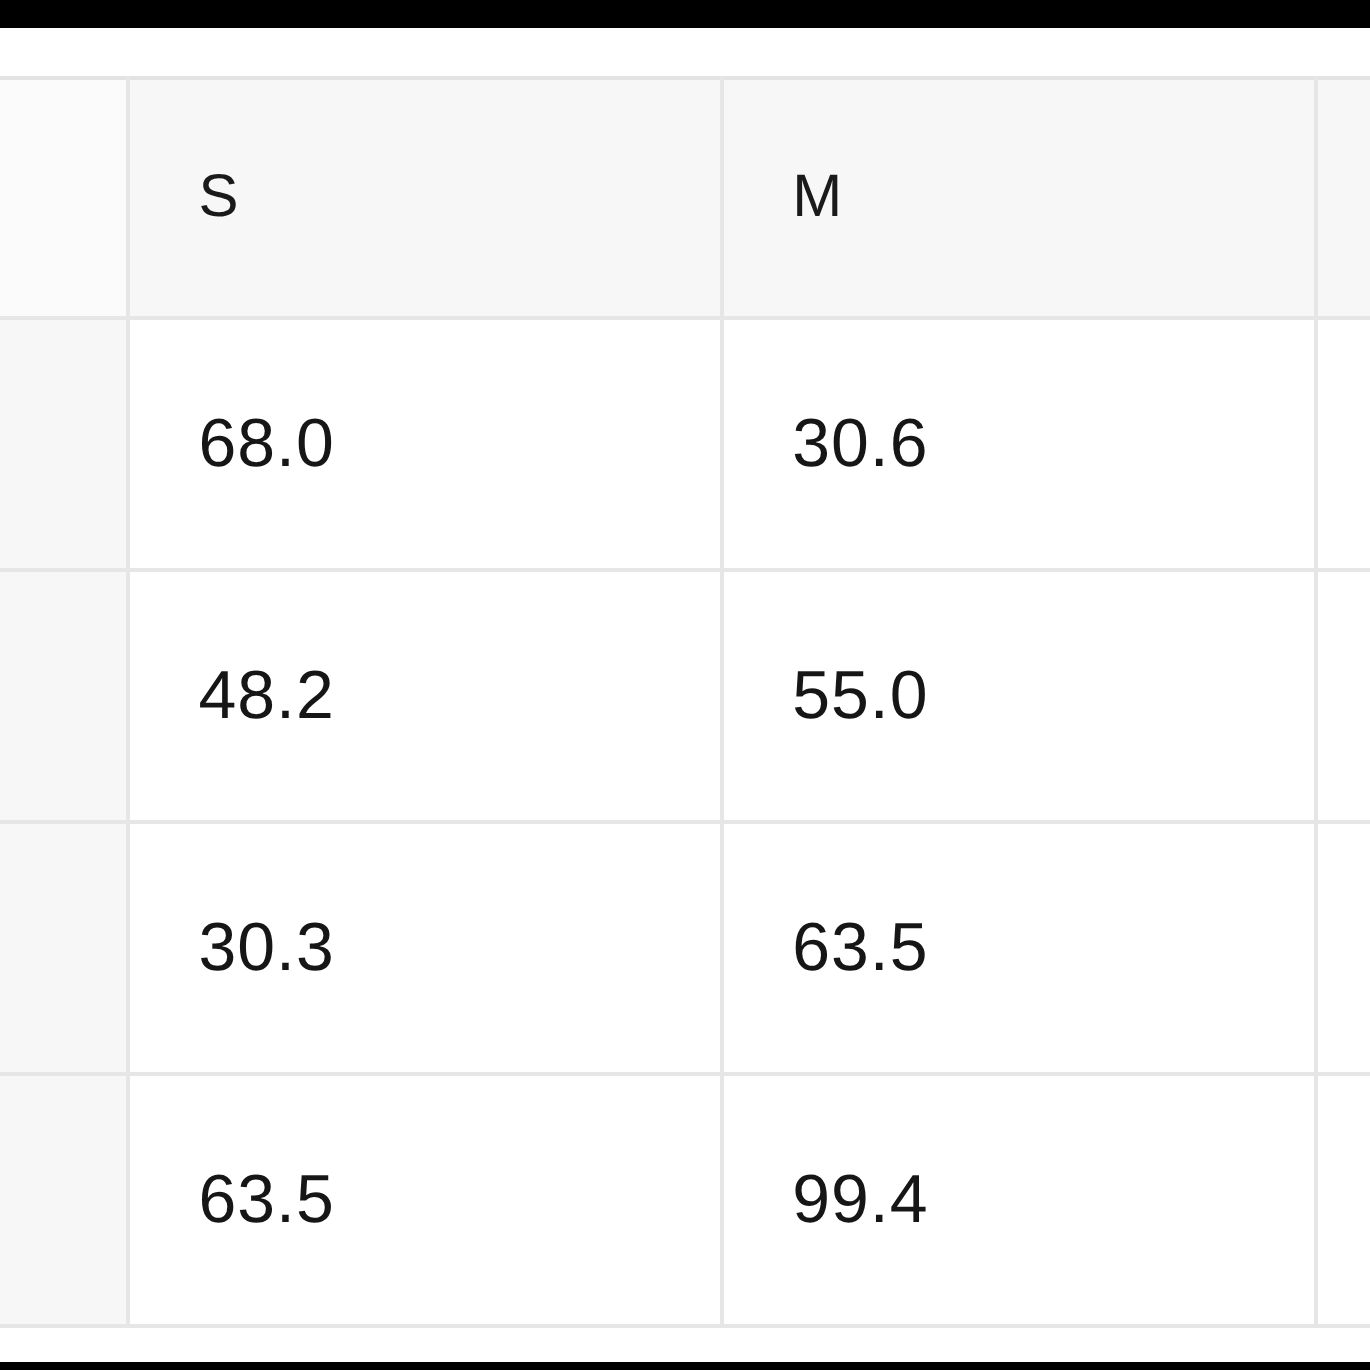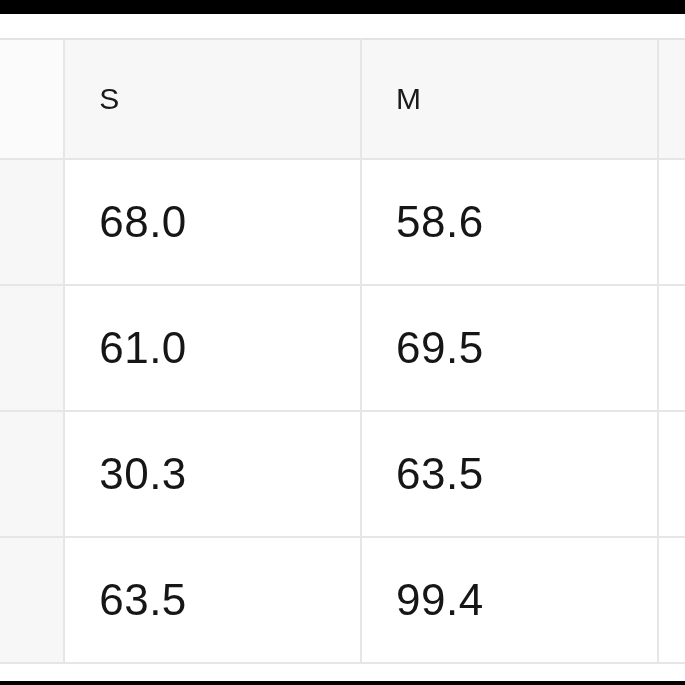--- a/index.html
+++ b/index.html
@@ -72,21 +72,21 @@
     font-size: 30px;
     color: #1a1a1a;
   }
   table.size-table thead th.corner {
     background: #fbfbfb;
     padding: 0;
   }
   table.size-table tbody td {
     height: 124px;
     background: #ffffff;
-    font-size: 44px;
+    font-size: 34px;
   }
   table.size-table tbody td.rowlabel {
     background: #f7f7f7;
     padding: 0;
     font-size: 0;
   }
 </style>
 </head>
 <body>
 
@@ -107,27 +107,27 @@
           <th class="corner"></th>
           <th>S</th>
           <th>M</th>
           <th>L</th>
         </tr>
       </thead>
       <tbody>
         <tr>
           <td class="rowlabel"></td>
           <td>68.0</td>
-          <td>58.6</td>
+          <td>30.6</td>
           <td>70.</td>
         </tr>
         <tr>
           <td class="rowlabel"></td>
-          <td>61.0</td>
-          <td>69.5</td>
+          <td>48.2</td>
+          <td>55.0</td>
           <td>56.</td>
         </tr>
         <tr>
           <td class="rowlabel"></td>
           <td>30.3</td>
           <td>63.5</td>
           <td>65</td>
         </tr>
         <tr>
           <td class="rowlabel"></td>

